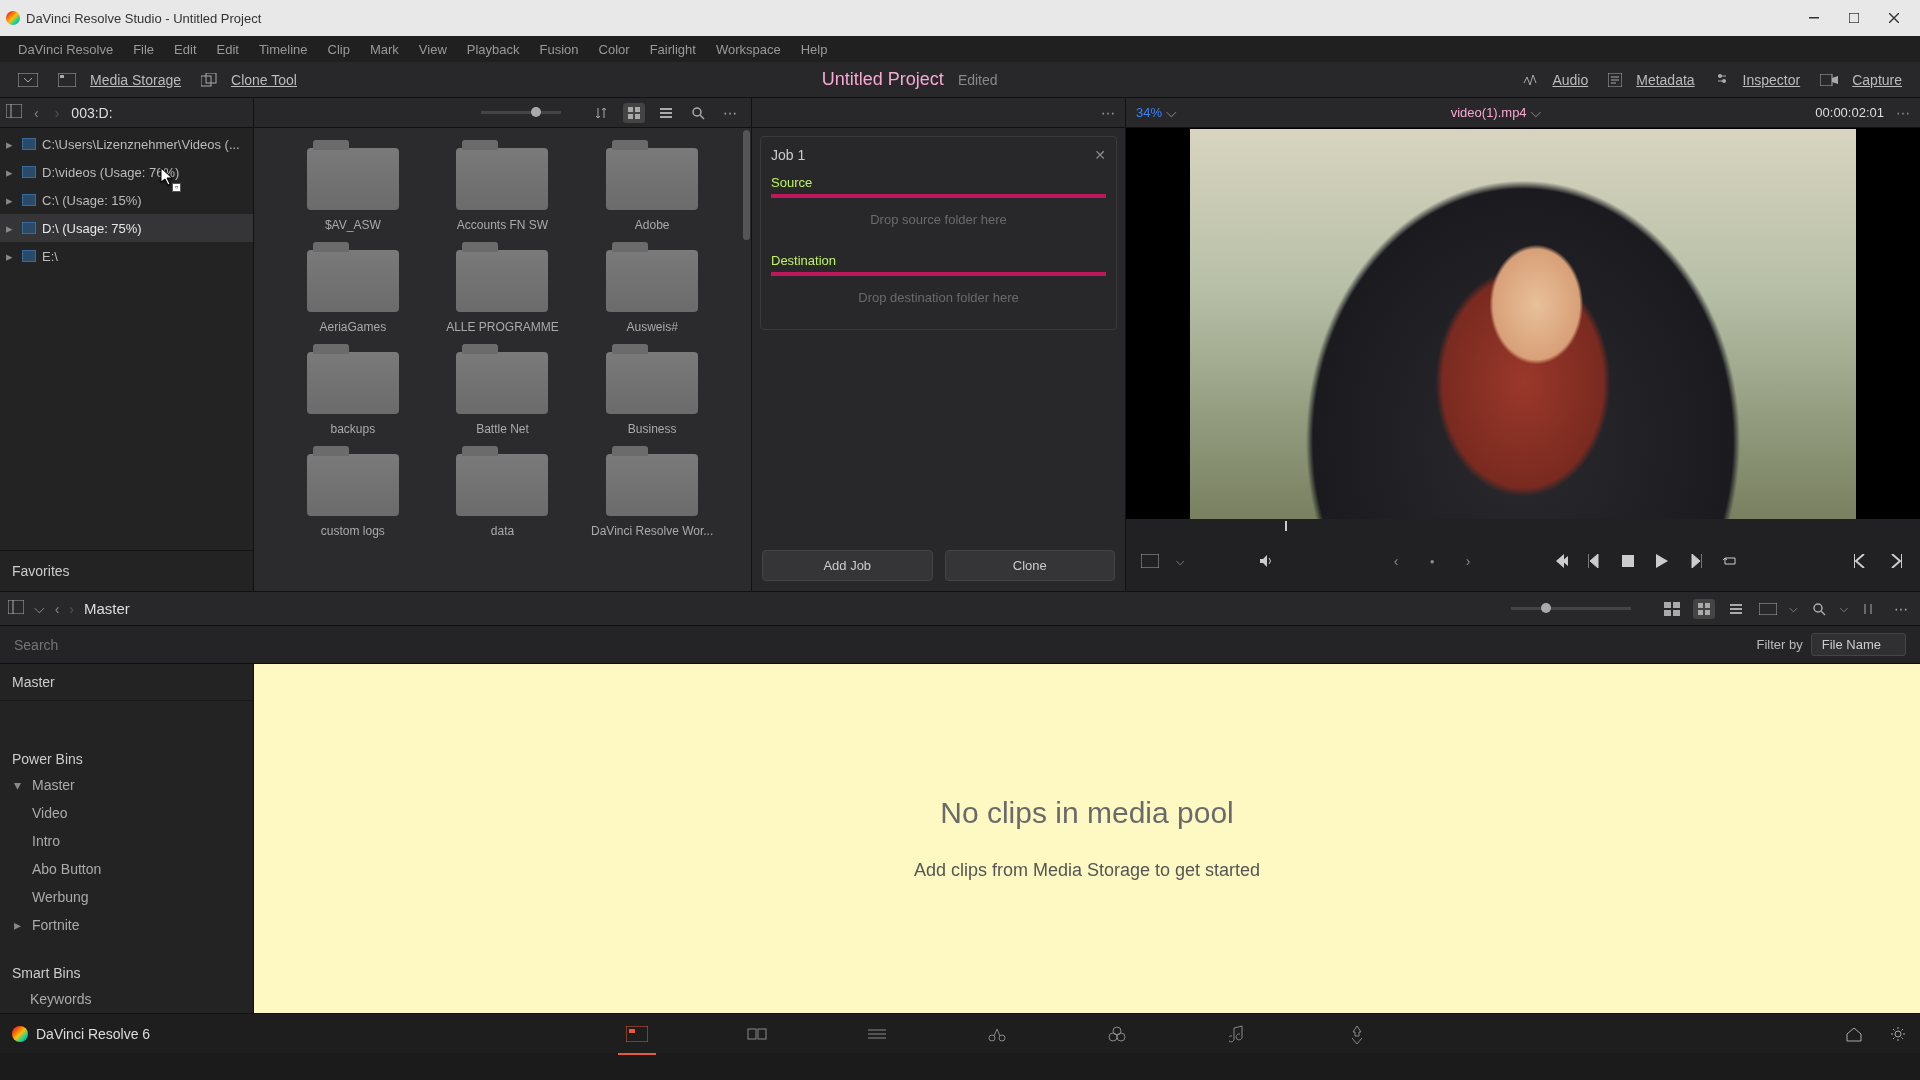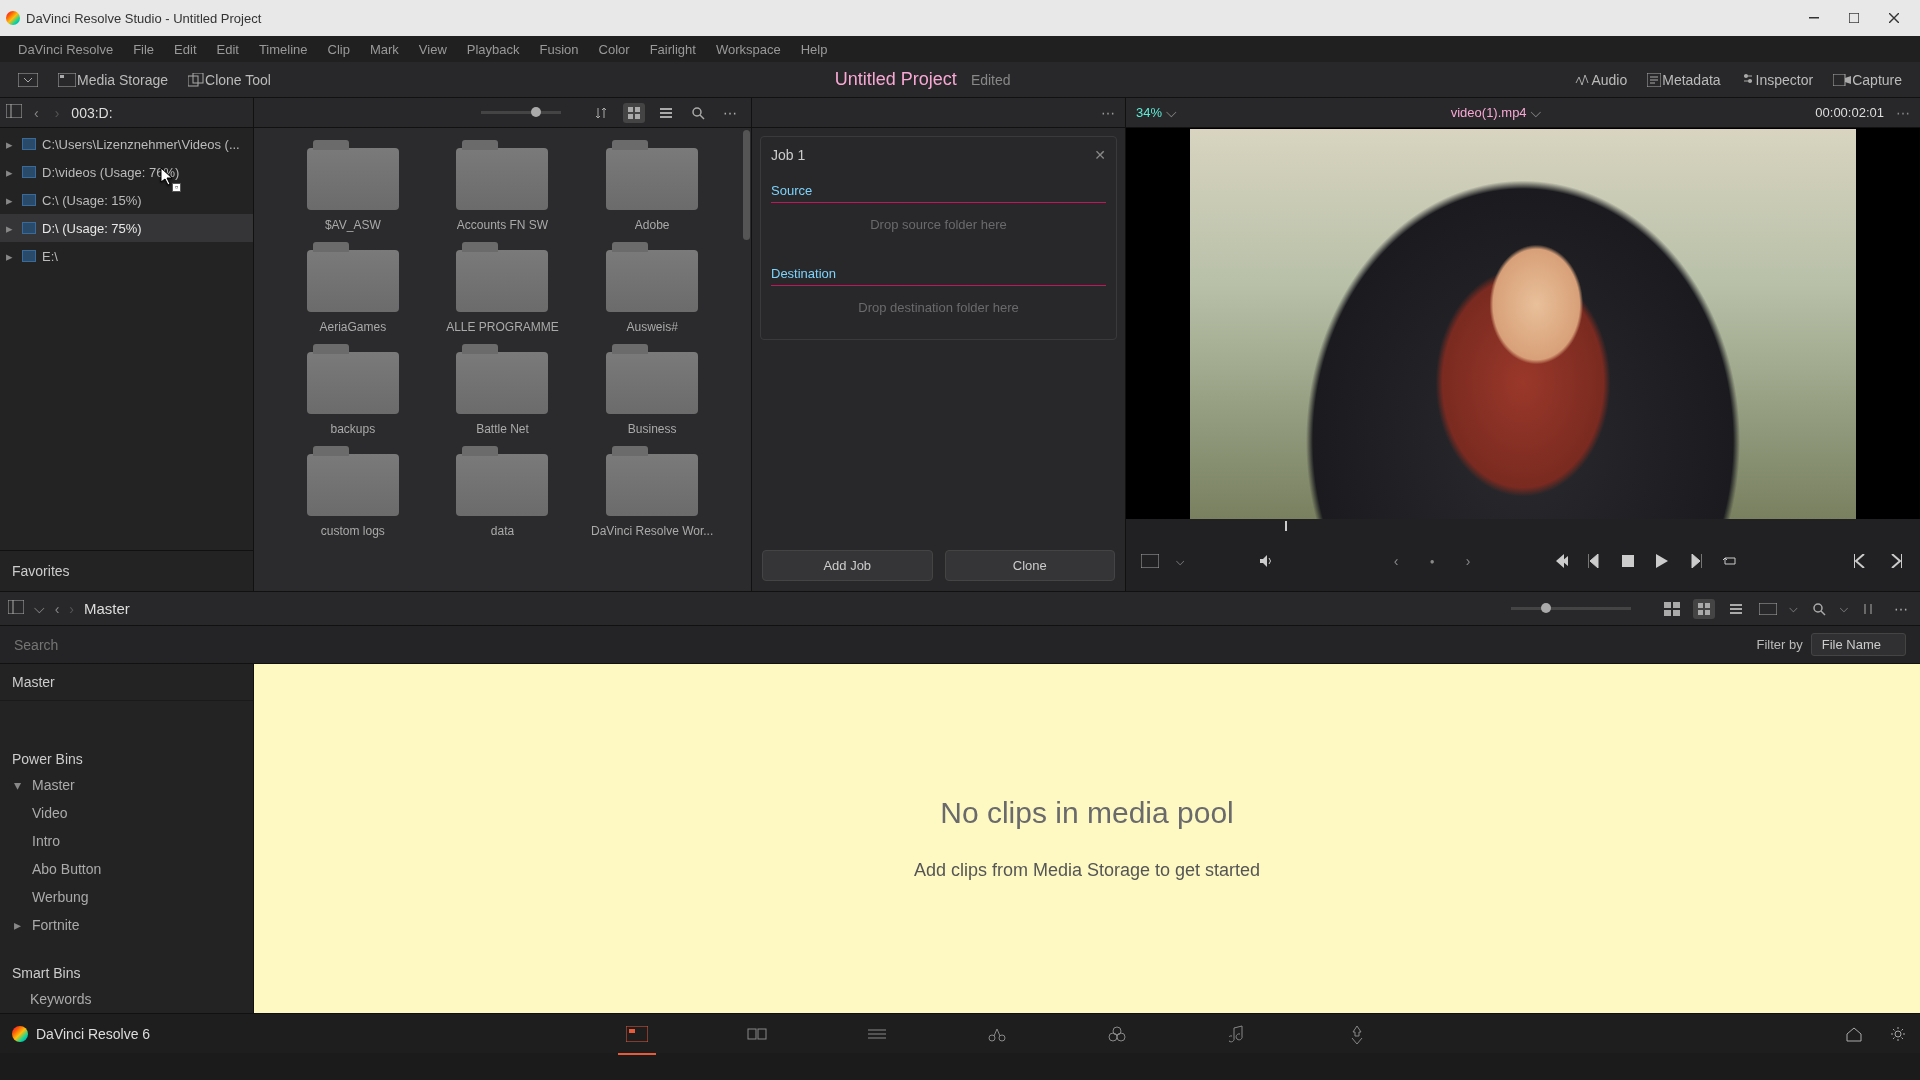--- a/index.html
+++ b/index.html
@@ -4,21 +4,21 @@
 <style>
 * { margin:0; padding:0; box-sizing:border-box; font-family:"Segoe UI",Arial,sans-serif; user-select:none; }
 body { background:#1b1b1b; width:1920px; height:1080px; overflow:hidden; color:#bbb; font-size:14px; }
 .titlebar { height:36px; background:#e8e8e8; color:#333; display:flex; align-items:center; padding:0 6px; font-size:13px; }
 .titlebar .logo { width:14px; height:14px; background:linear-gradient(135deg,#ff006e,#fb5607,#ffbe0b,#06d6a0,#118ab2); border-radius:50%; margin-right:6px; }
 .titlebar .spacer { flex:1; }
 .titlebar .wbtn { width:40px; height:22px; display:flex; align-items:center; justify-content:center; color:#333; }
 .menubar { height:26px; background:#202020; display:flex; align-items:center; padding:0 8px; font-size:13px; }
 .menubar span { padding:0 10px; color:#999; }
 .toolbar { height:36px; background:#28282a; border-bottom:1px solid #111; display:flex; align-items:center; padding:0 8px; }
-.toolbar .tbtn { display:flex; align-items:center; gap:1px; padding:4px 10px; color:#bbb; font-size:14px; }
+.toolbar .tbtn { display:flex; align-items:center; gap:14px; padding:4px 10px; color:#bbb; font-size:14px;text-decoration:underline; }
 .toolbar .spacer { flex:1; }
 .toolbar .ptitle { font-size:18px; color:#f9a8d4; font-weight:500; }
 .toolbar .edited { padding-left:14px; color:#888; font-size:14px; }
 .upper { height:494px; display:flex; border-bottom:1px solid #111; }
 .storage { width:254px; background:#232324; display:flex; flex-direction:column; border-right:1px solid #111; }
 .pathbar { height:30px; display:flex; align-items:center; border-bottom:1px solid #111; background:#28282a; padding:0 6px; gap:8px; }
 .pathbar .nav { color:#888; padding:0 4px; }
 .tree { flex:1; overflow:hidden; padding-top:2px; }
 .tree-item { display:flex; align-items:center; height:28px; padding:0 6px; gap:6px; font-size:13px; color:#bbb; }
 .tree-item.sel { background:#353537; color:#e8e8e8; font-weight:500; }
@@ -35,27 +35,27 @@
 .folder { display:flex; flex-direction:column; align-items:center; gap:8px; }
 .folder .ficon { width:92px; height:62px; background:linear-gradient(180deg,#7a7a7a 0%,#6b6b6b 100%); border-radius:4px; position:relative; }
 .folder .ficon::before { content:""; position:absolute; top:-8px; left:6px; width:36px; height:10px; background:#6b6b6b; border-radius:3px 3px 0 0; }
 .folder .fname { font-size:12px; color:#aaa; text-align:center; white-space:nowrap; overflow:hidden; text-overflow:ellipsis; max-width:130px; }
 .scrollbar { position:absolute; right:1px; top:32px; width:7px; height:110px; background:#555; border-radius:4px; }
 .clone { width:374px; background:#28282a; border-right:1px solid #111; display:flex; flex-direction:column; }
 .clone .chead { height:30px; border-bottom:1px solid #111; display:flex; align-items:center; justify-content:flex-end; padding:0 10px; gap:8px; color:#999; }
 .job { margin:8px; border:1px solid #3a3a3c; border-radius:4px; padding:10px; flex-shrink:0; }
 .job .jhead { display:flex; justify-content:space-between; align-items:flex-start; color:#ccc; margin-bottom:6px; }
 .job .close { color:#888; cursor:pointer; }
-.job .label { color:#7dd3fc; font-size:13px; margin-top:16px; padding:4px 0; border-bottom:1px solid #be185d; }
+.job .label { color:#bef264; font-size:13px; margin-top:8px; padding:4px 0; border-bottom:4px solid #be185d; }
 .job .drop { text-align:center; color:#6a6a6c; font-size:13px; padding:14px 0; }
 .clone .cfoot { margin-top:auto; display:flex; gap:12px; padding:10px; }
 .clone .cbtn { flex:1; background:#353537; border:1px solid #444; border-radius:4px; text-align:center; padding:7px 0; color:#ccc; font-size:13px; }
 .viewer { flex:1; background:#1a1a1a; display:flex; flex-direction:column; }
 .vhead { height:30px; display:flex; align-items:center; background:#28282a; border-bottom:1px solid #111; padding:0 10px; }
-.vhead .zoom { color:#5eead4; font-size:13px; }
+.vhead .zoom { color:#3b82f6; font-size:13px; }
 .vhead .spacer { flex:1; }
 .vhead .fname { color:#f9a8d4; font-size:13px; }
 .vhead .tc { color:#ddd; font-size:13px; }
 .vplayer { flex:1; display:flex; align-items:center; justify-content:center; background:#000; position:relative; }
 .vimage { width:666px; height:390px; background:radial-gradient(ellipse 180px 230px at 52% 45%,#e8c09a 0%,#d8a078 24%,transparent 26%),radial-gradient(ellipse 230px 300px at 50% 65%,#9a382a 0%,#7a2a20 35%,transparent 38%),radial-gradient(ellipse 350px 420px at 50% 80%,#2a2a2e 0%,#1a1a1f 60%,transparent 62%),linear-gradient(180deg,#d8d4c0 0%,#b8c0a8 40%,#788060 100%); position:relative; }
 .vcontrols { height:60px; background:#212123; display:flex; align-items:center; padding:0 14px; gap:16px; position:relative; }
 .vcontrols .spacer { flex:1; }
 .pbtn { color:#ccc; width:20px; height:20px; display:flex; align-items:center; justify-content:center; }
 .transport { display:flex; gap:14px; }
 

